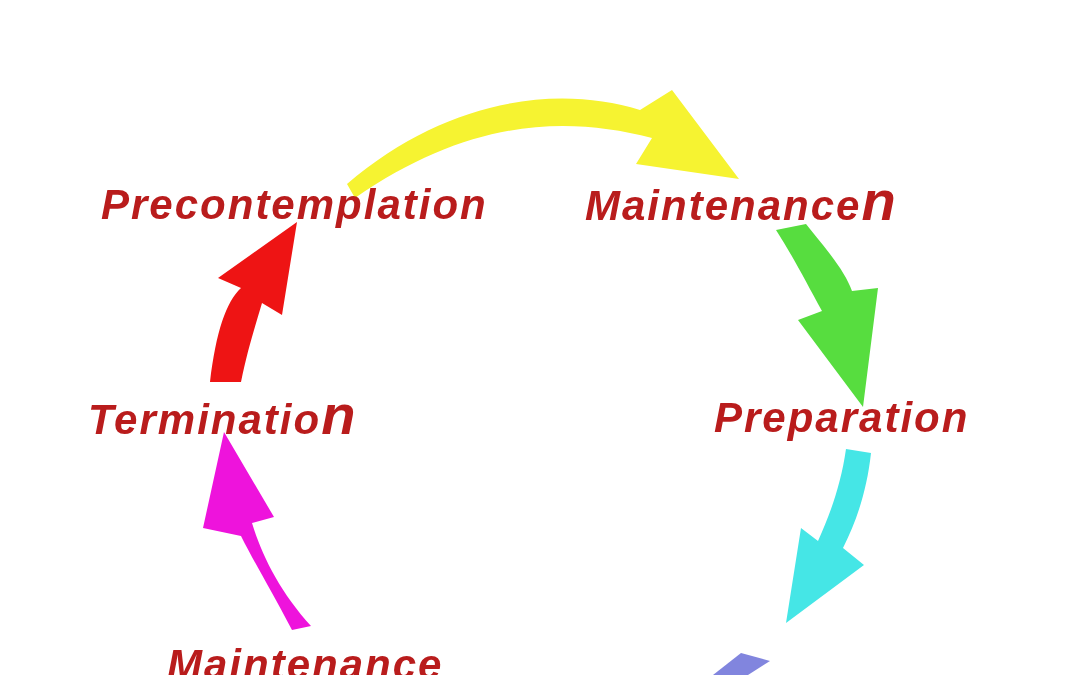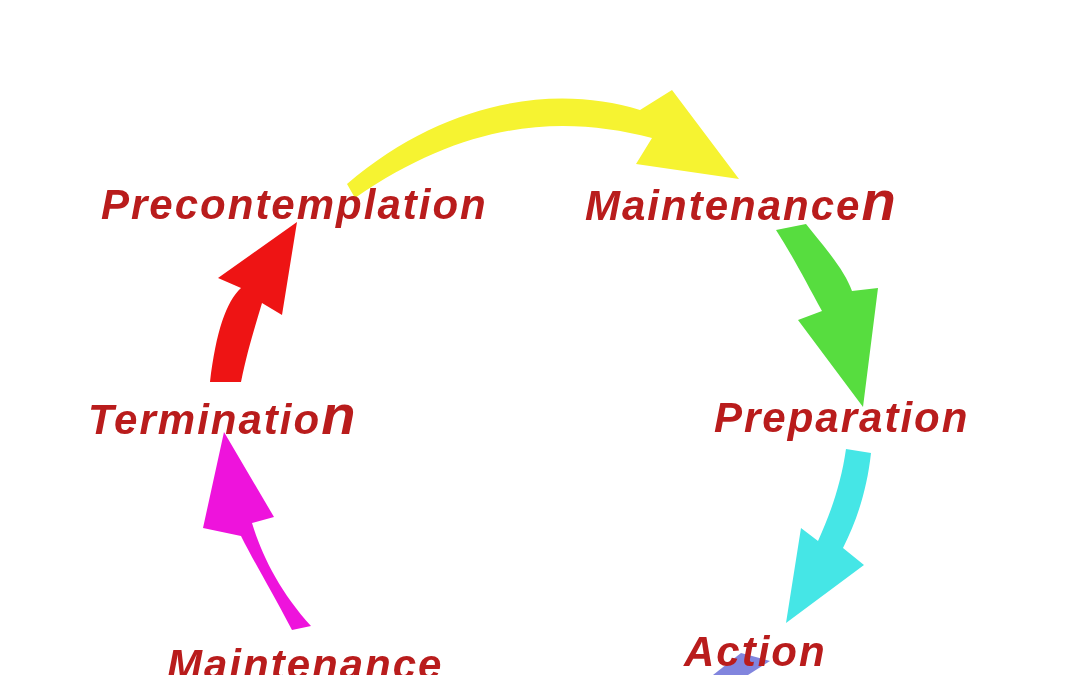--- a/index.html
+++ b/index.html
@@ -56,23 +56,20 @@
   </div>
 
   <div class="stage-label" style="left:585px; top:180px;">
     <span>Maintenance</span><span class="big">n</span>
   </div>
 
   <div class="stage-label" style="left:714px; top:392px;">
     <span>Preparation</span><span class="big"></span>
   </div>
 
-  <div class="stage-label" style="left:684px; top:626px;">
-    <span>Action</span><span class="big"></span>
-  </div>
 
   <div class="stage-label" style="left:167px; top:639px;">
     <span>Maintenance</span><span class="big"></span>
   </div>
 
   <div class="stage-label" style="left:88px; top:394px;">
     <span>Terminatio</span><span class="big">n</span>
   </div>
 
 </div>

